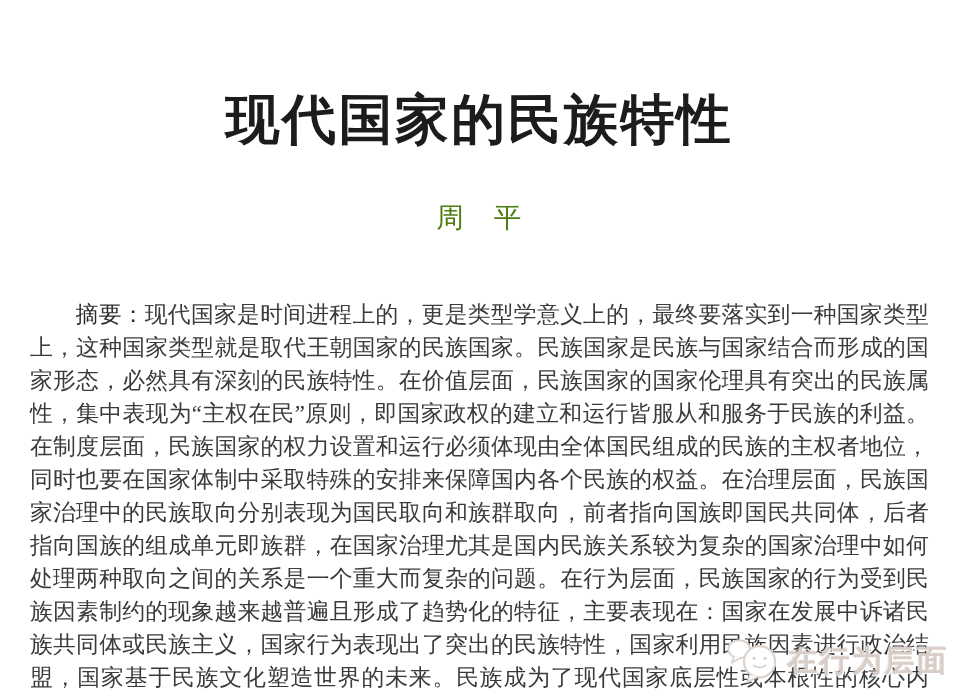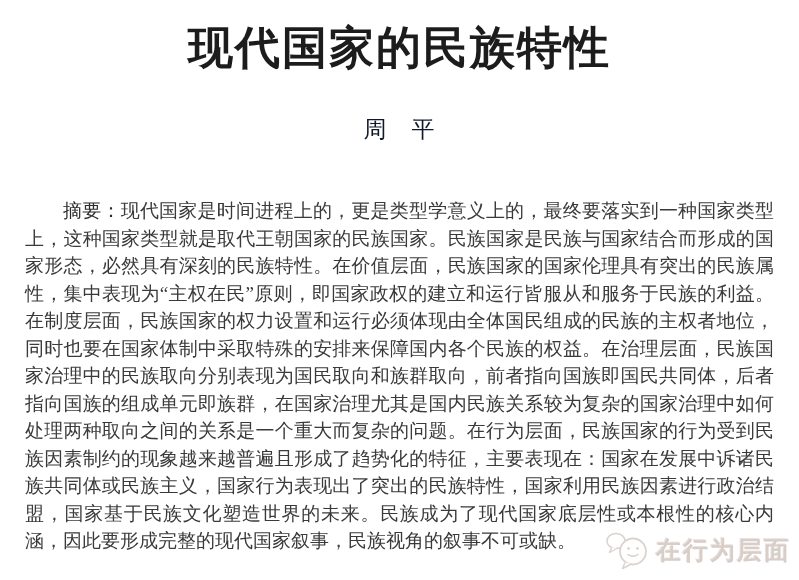--- a/index.html
+++ b/index.html
@@ -10,34 +10,34 @@
   .page {
     position: relative;
     width: 799px;
     height: 580px;
     background: #ffffff;
     overflow: hidden;
     font-family: "Liberation Serif", "DejaVu Serif", serif;
   }
   .title {
     margin: 0;
-    padding-top: 18px;
+    padding-top: 70px;
     text-align: center;
     font-size: 45px;
     font-weight: 700;
     letter-spacing: 2px;
     color: #1c1c1c;
     font-family: "Liberation Serif", "DejaVu Serif", serif;
   }
   .author {
     margin-top: 36px;
     text-align: center;
     font-size: 23px;
     letter-spacing: 1px;
-    color: #0f172a;
+    color: #4d7c0f;
   }
   .abstract {
     margin: 52px 25px 0 25px;
     text-align: justify;
     text-indent: 2em;
     font-size: 19px;
     line-height: 27.5px;
     color: #3a3a3a;
   }
   .abstract-label {

